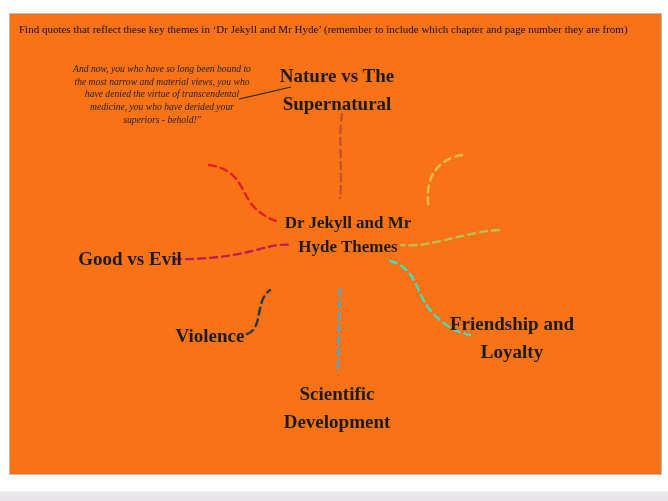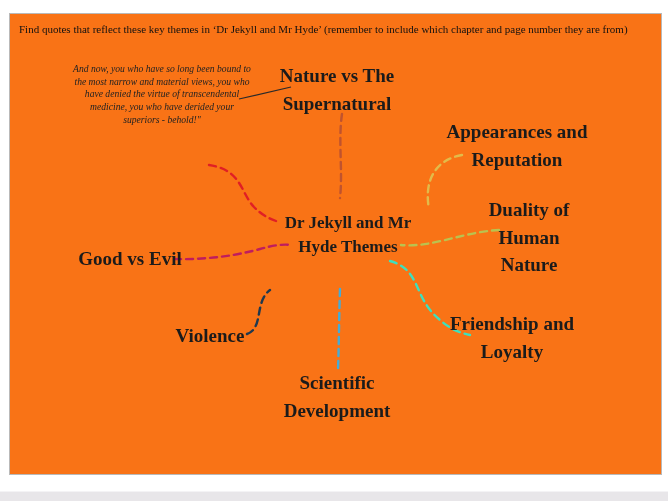--- a/index.html
+++ b/index.html
@@ -39,21 +39,21 @@
     position:absolute;left:60px;top:47px;width:180px;
     font-style:italic;font-size:9.6px;line-height:1.32;color:#222;
     text-align:center;
   }
   
   .t-center{left:328px;top:219px;}
   .t-nature{left:325px;top:74px;}
   .t-appearances{left:505px;top:130px;}
   .t-duality{left:517px;top:221px;}
   .t-friendship{left:500px;top:322px;}
-  .t-scientific{left:325px;top:381px;}
+  .t-scientific{left:325px;top:392px;}
   .t-violence{left:198px;top:320px;text-align:right;}
   .t-goodevil{left:118px;top:243px;}
   .t-repression{left:156px;top:140px;}
 </style>
 </head>
 <body>
 
 <div class="canvas">
   <div class="page">
 
@@ -81,26 +81,21 @@
     </svg>
 
     <div class="quote">And now, you who have so long been bound to the most narrow and material views, you who have denied the virtue of transcendental medicine, you who have derided your superiors - behold!"</div>
 
     <div class="label center-title t-center">Dr Jekyll and Mr
 Hyde Themes</div>
 
     <div class="label t-nature">Nature vs The
 Supernatural</div>
 
-    <div class="label t-appearances">Appearances and
-Reputation</div>
 
-    <div class="label t-duality">Duality of
-Human
-Nature</div>
 
     <div class="label t-friendship">Friendship and
 Loyalty</div>
 
     <div class="label t-scientific">Scientific
 Development</div>
 
     <div class="label t-violence">Violence</div>
 
     <div class="label t-goodevil">Good vs Evil</div>

